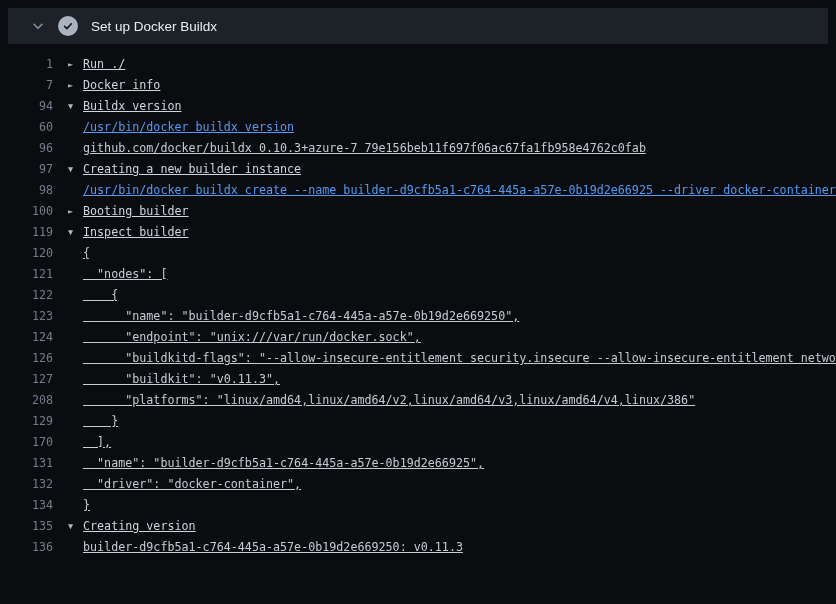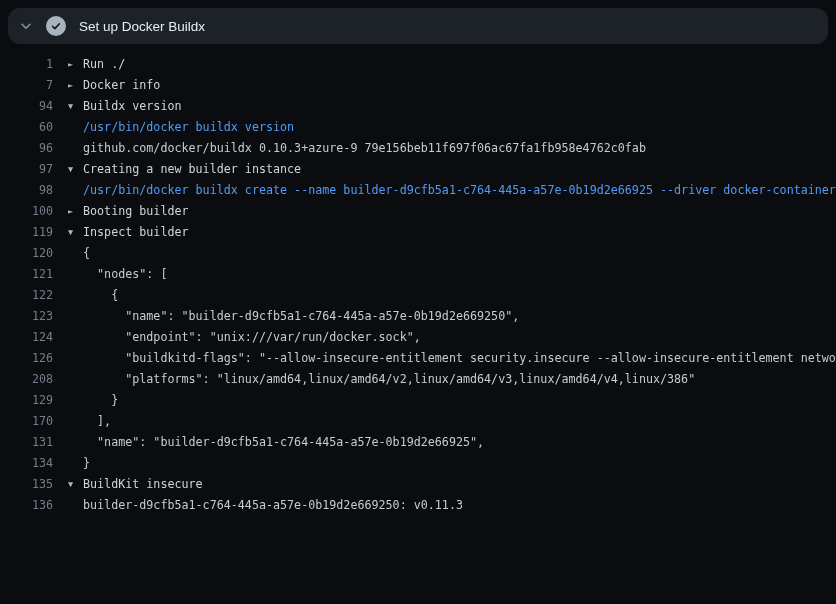--- a/index.html
+++ b/index.html
@@ -5,23 +5,23 @@
   * { margin:0; padding:0; box-sizing:border-box; }
   html,body { width:836px; height:604px; overflow:hidden; }
   body {
     background: var(--page-bg, #0a0c10);
     font-family: "DejaVu Sans Mono", "Liberation Mono", monospace;
     position: relative;
   }
   .step-header {
     position:absolute; left:8px; top:8px; right:8px; height:36px;
     background: var(--header-bg, #1d2229);
-    border-radius:12px;
+    border-radius:0;
     display:flex; align-items:center;
-    padding-left:10px;
+    padding-left:22px;
     cursor:pointer;
   }
   .chev { width:16px; height:16px; display:flex; align-items:center; justify-content:center; color:#8b949e; flex:none; }
   .status-circle {
     width:20px; height:20px; border-radius:50%;
     background: var(--check-circle-bg, #a9b4be);
     margin-left:12px;
     display:flex; align-items:center; justify-content:center; flex:none;
   }
   .step-title {
@@ -54,21 +54,21 @@
   .log-line .arrow {
     flex:none; width:15px; font-size:8.5px;
     color: var(--arrow, #aeb7bf);
     display:inline-block;
   }
   .log-line.t-output .content, .log-line.t-command .content { padding-left:15px; }
   .log-line.t-group_collapsed .txt, .log-line.t-group_expanded .txt { color: var(--group-text, #ced5dc); }
   .log-line.t-command .txt { color: var(--command-text, #539bf5); }
   .log-line.t-output .txt { color: var(--output-text, #c6ccd2); }
   .log-line.t-group_collapsed, .log-line.t-group_expanded { cursor:pointer; }
-  .txt { white-space:pre; }
+  .txt { white-space:pre;text-decoration:underline; }
 </style>
 </head>
 <body style="--page-bg: #0a0c10; --header-bg: #1d2229; --title: #e6edf3; --line-number: #737e8a; --group-text: #ced5dc; --command-text: #539bf5; --output-text: #c6ccd2; --check-circle-bg: #a9b4be; --arrow: #aeb7bf;">
 
 <div class="step-header">
   <span class="chev">
     <svg width="14" height="14" viewBox="0 0 16 16" fill="none">
       <path d="M3.5 6l4.5 4.5L12.5 6" stroke="currentColor" stroke-width="1.8" stroke-linecap="round" stroke-linejoin="round"></path>
     </svg>
   </span>
@@ -107,21 +107,21 @@
     <span class="num">60</span>
     <span class="content">
       
       <span class="txt">/usr/bin/docker buildx version</span>
     </span>
   </div>
       <div class="log-line t-output">
     <span class="num">96</span>
     <span class="content">
       
-      <span class="txt">github.com/docker/buildx 0.10.3+azure-9 79e156beb11f697f06ac67fa1fb958e4762c0fab</span>
+      <span class="txt">github.com/docker/buildx 0.10.3+azure-7 79e156beb11f697f06ac67fa1fb958e4762c0fab</span>
     </span>
   </div>
       <div class="log-line t-group_expanded">
     <span class="num">97</span>
     <span class="content">
       <span class="arrow">▼</span>
       <span class="txt">Creating a new builder instance</span>
     </span>
   </div>
       <div class="log-line t-command">
@@ -181,20 +181,27 @@
     </span>
   </div>
       <div class="log-line t-output">
     <span class="num">126</span>
     <span class="content">
       
       <span class="txt">      "buildkitd-flags": "--allow-insecure-entitlement security.insecure --allow-insecure-entitlement networ</span>
     </span>
   </div>
       <div class="log-line t-output">
+    <span class="num">127</span>
+    <span class="content">
+      
+      <span class="txt">      "buildkit": "v0.11.3",</span>
+    </span>
+  </div>
+      <div class="log-line t-output">
     <span class="num">208</span>
     <span class="content">
       
       <span class="txt">      "platforms": "linux/amd64,linux/amd64/v2,linux/amd64/v3,linux/amd64/v4,linux/386"</span>
     </span>
   </div>
       <div class="log-line t-output">
     <span class="num">129</span>
     <span class="content">
       
@@ -209,31 +216,38 @@
     </span>
   </div>
       <div class="log-line t-output">
     <span class="num">131</span>
     <span class="content">
       
       <span class="txt">  "name": "builder-d9cfb5a1-c764-445a-a57e-0b19d2e66925",</span>
     </span>
   </div>
       <div class="log-line t-output">
+    <span class="num">132</span>
+    <span class="content">
+      
+      <span class="txt">  "driver": "docker-container",</span>
+    </span>
+  </div>
+      <div class="log-line t-output">
     <span class="num">134</span>
     <span class="content">
       
       <span class="txt">}</span>
     </span>
   </div>
       <div class="log-line t-group_expanded">
     <span class="num">135</span>
     <span class="content">
       <span class="arrow">▼</span>
-      <span class="txt">BuildKit insecure</span>
+      <span class="txt">Creating version</span>
     </span>
   </div>
       <div class="log-line t-output">
     <span class="num">136</span>
     <span class="content">
       
       <span class="txt">builder-d9cfb5a1-c764-445a-a57e-0b19d2e669250: v0.11.3</span>
     </span>
   </div>
     </div>

